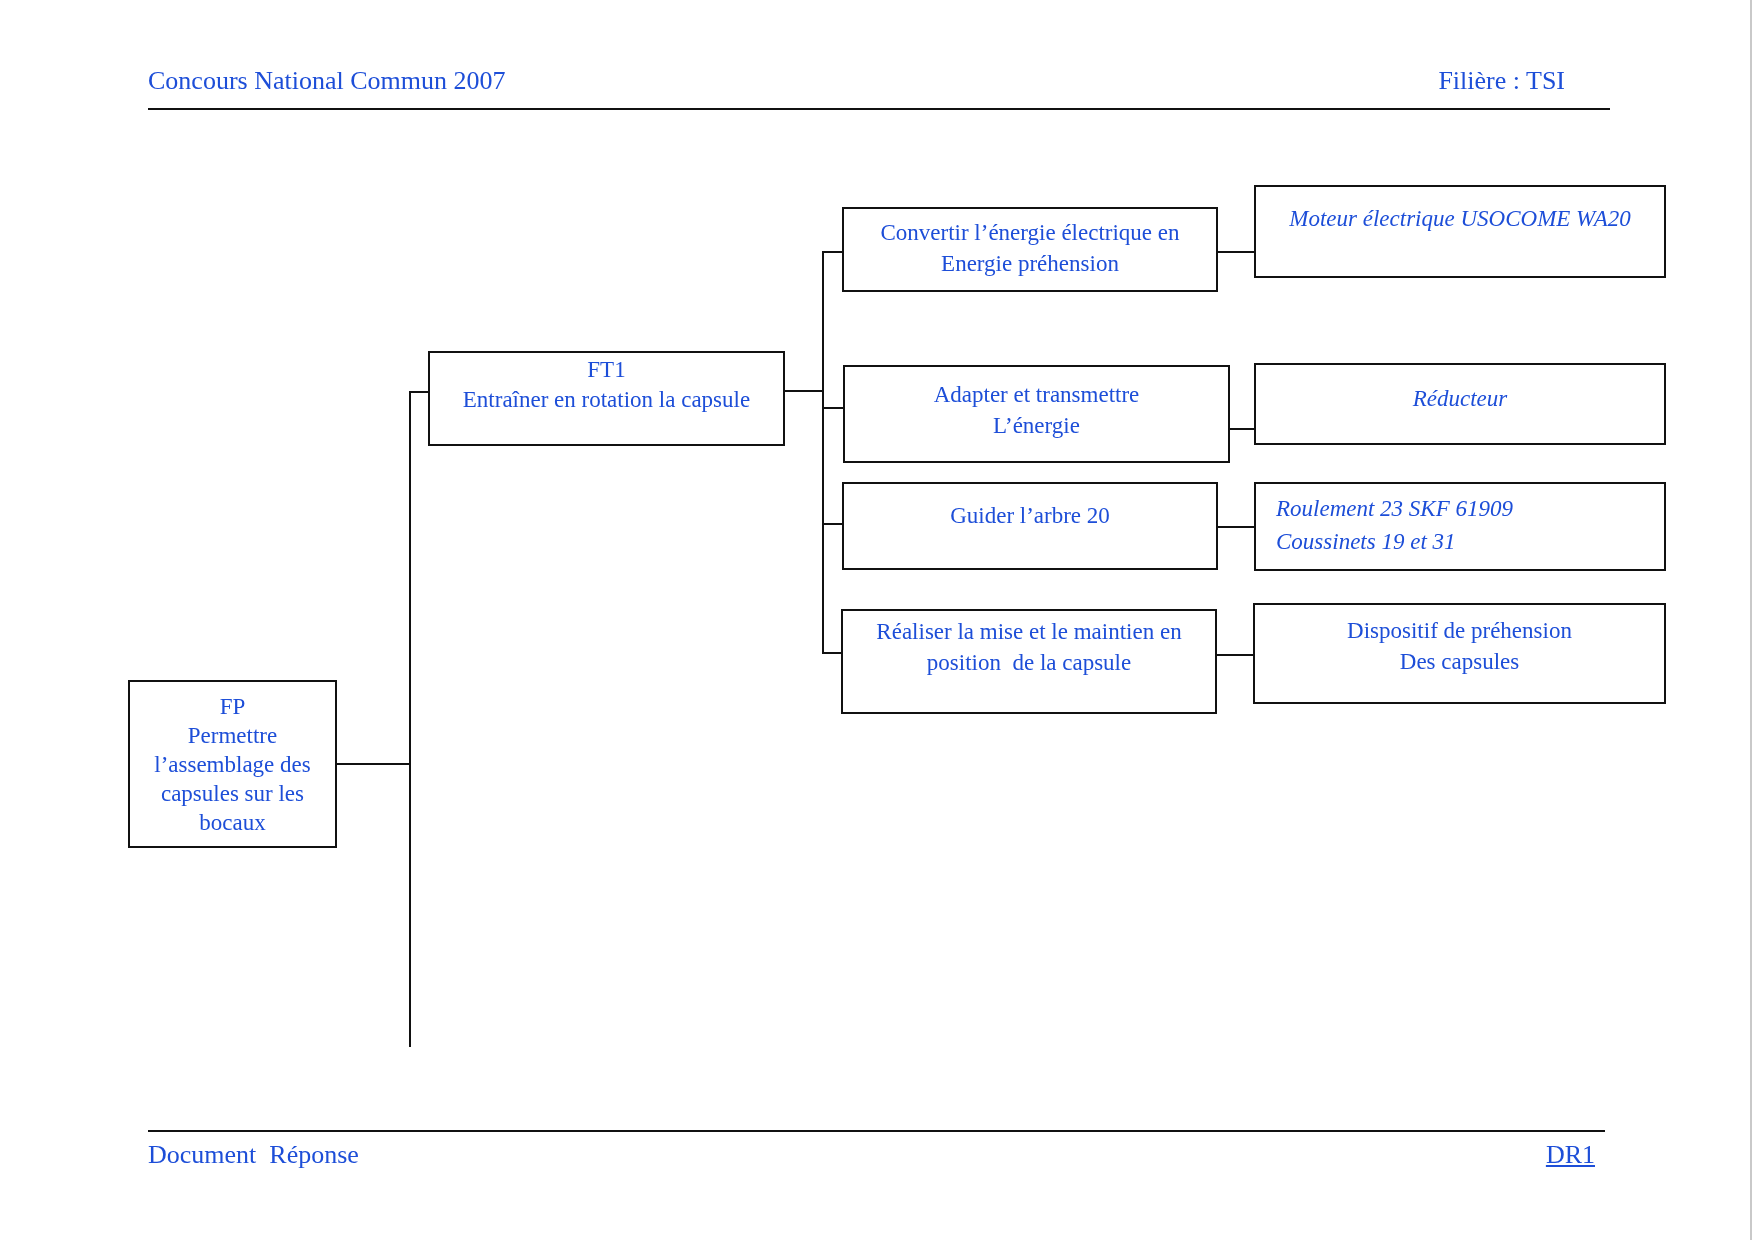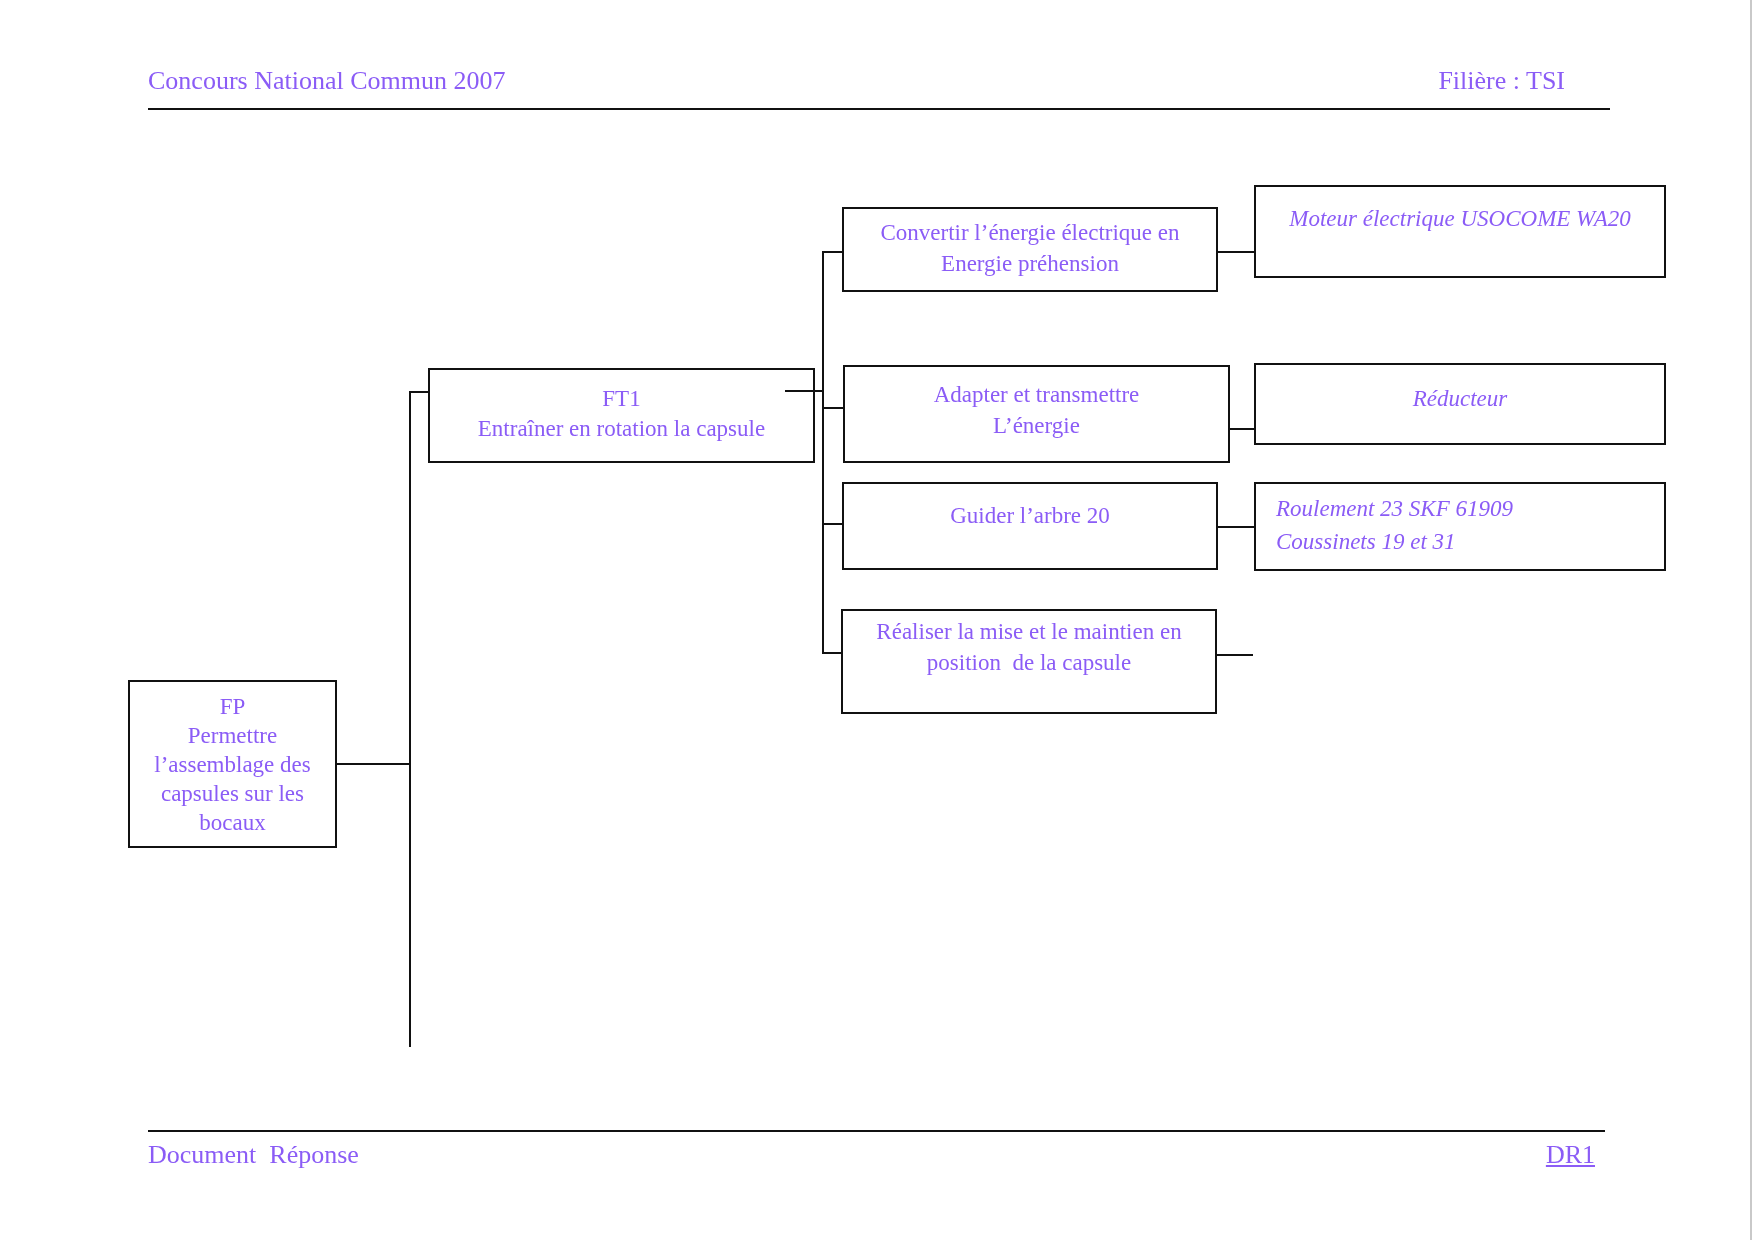--- a/index.html
+++ b/index.html
@@ -1,21 +1,21 @@
 <!DOCTYPE html>
 <html><head>
 <meta charset="utf-8">
 <style>
   html,body{margin:0;padding:0;background:#ffffff;}
   #page{
     position:relative;
     width:1754px;height:1240px;
     background:#ffffff;
     font-family:"Liberation Serif","DejaVu Serif",serif;
-    color:#8b5cf6;
+    color:#1d4ed8;
     overflow:hidden;
   }
   .txt{position:absolute;white-space:pre;}
   .rule{position:absolute;background:#111111;height:2px;}
   .vline{position:absolute;background:#111111;width:2px;}
   .hline{position:absolute;background:#111111;height:2px;}
   .box{
     position:absolute;
     border:2px solid #111111;
     background:#ffffff;
@@ -41,21 +41,21 @@
   <div class="rule" style="left:148px;top:108px;width:1462px;"></div>
 
   <div class="box" style="left:128px;top:680px;width:209px;height:168px;padding-top:10px;line-height:29px;">
     <div class="line">FP</div>
     <div class="line">Permettre</div>
     <div class="line">l’assemblage des</div>
     <div class="line">capsules sur les</div>
     <div class="line">bocaux</div>
   </div>
 
-  <div class="box" style="left:428px;top:368px;width:387px;height:95px;padding-top:14px;line-height:30px;">
+  <div class="box" style="left:428px;top:351px;width:357px;height:95px;padding-top:2px;line-height:30px;">
     <div class="line">FT1</div>
     <div class="line">Entraîner en rotation la capsule</div>
   </div>
 
   <div class="box" style="left:842px;top:207px;width:376px;height:85px;padding-top:8px;">
     <div class="line">Convertir l’énergie électrique en</div>
     <div class="line">Energie préhension</div>
   </div>
 
   <div class="box" style="left:843px;top:365px;width:387px;height:98px;padding-top:12px;">
@@ -78,20 +78,24 @@
 
   <div class="box italic" style="left:1254px;top:363px;width:412px;height:82px;padding-top:18px;">
     <div class="line">Réducteur</div>
   </div>
 
   <div class="box italic left-align" style="left:1254px;top:482px;width:412px;height:89px;padding:8px 0 0 20px;line-height:33px;">
     <div class="line">Roulement 23 SKF 61909</div>
     <div class="line">Coussinets 19 et 31</div>
   </div>
 
+  <div class="box" style="left:1253px;top:603px;width:413px;height:101px;padding-top:10px;">
+    <div class="line">Dispositif de préhension</div>
+    <div class="line">Des capsules</div>
+  </div>
 
   <div class="vline" style="left:409px;top:391px;height:656px;"></div>
   <div class="hline" style="left:409px;top:391px;width:19px;"></div>
   <div class="hline" style="left:337px;top:763px;width:74px;"></div>
 
   <div class="hline" style="left:785px;top:390px;width:38px;"></div>
   <div class="vline" style="left:822px;top:251px;height:403px;"></div>
 
   <div class="hline" style="left:822px;top:251px;width:20px;"></div>
   <div class="hline" style="left:1218px;top:251px;width:36px;"></div>

